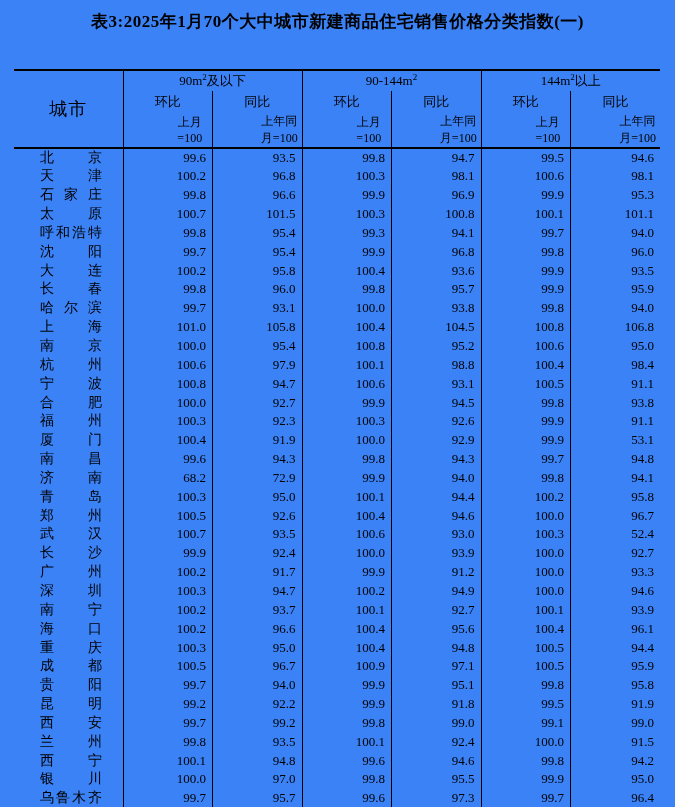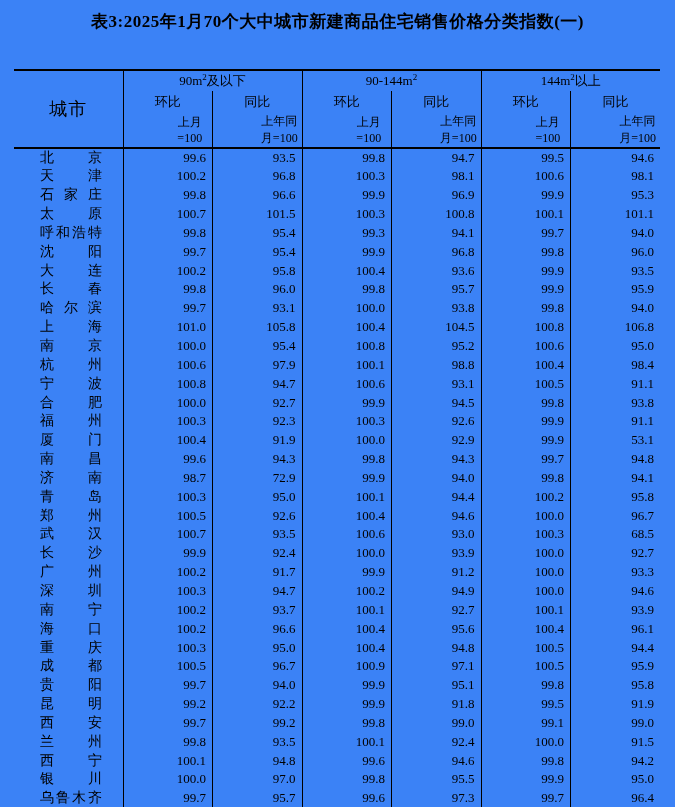--- a/index.html
+++ b/index.html
@@ -370,21 +370,21 @@
           <td class="value-cell">99.7</td>
           <td class="value-cell">94.8</td>
         </tr>
         <tr>
           <td class="city-cell">
             <span class="city-name">
               <span>济</span>
               <span>南</span>
             </span>
           </td>
-          <td class="value-cell">98.7</td>
+          <td class="value-cell">68.2</td>
           <td class="value-cell">72.9</td>
           <td class="value-cell">99.9</td>
           <td class="value-cell">94.0</td>
           <td class="value-cell">99.8</td>
           <td class="value-cell">94.1</td>
         </tr>
         <tr>
           <td class="city-cell">
             <span class="city-name">
               <span>青</span>
@@ -417,21 +417,21 @@
             <span class="city-name">
               <span>武</span>
               <span>汉</span>
             </span>
           </td>
           <td class="value-cell">100.7</td>
           <td class="value-cell">93.5</td>
           <td class="value-cell">100.6</td>
           <td class="value-cell">93.0</td>
           <td class="value-cell">100.3</td>
-          <td class="value-cell">68.5</td>
+          <td class="value-cell">52.4</td>
         </tr>
         <tr>
           <td class="city-cell">
             <span class="city-name">
               <span>长</span>
               <span>沙</span>
             </span>
           </td>
           <td class="value-cell">99.9</td>
           <td class="value-cell">92.4</td>

